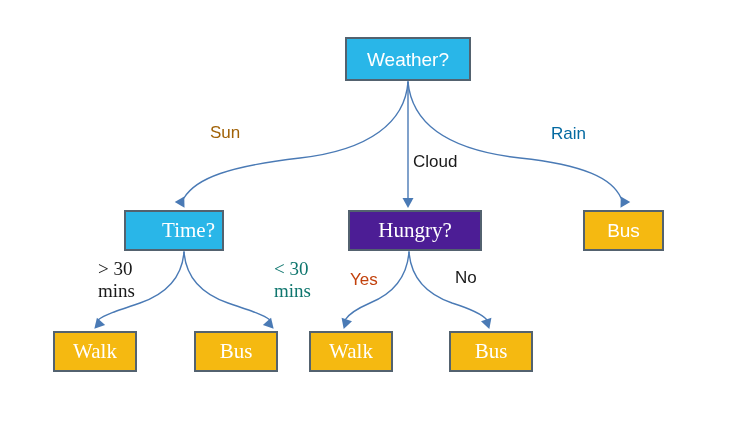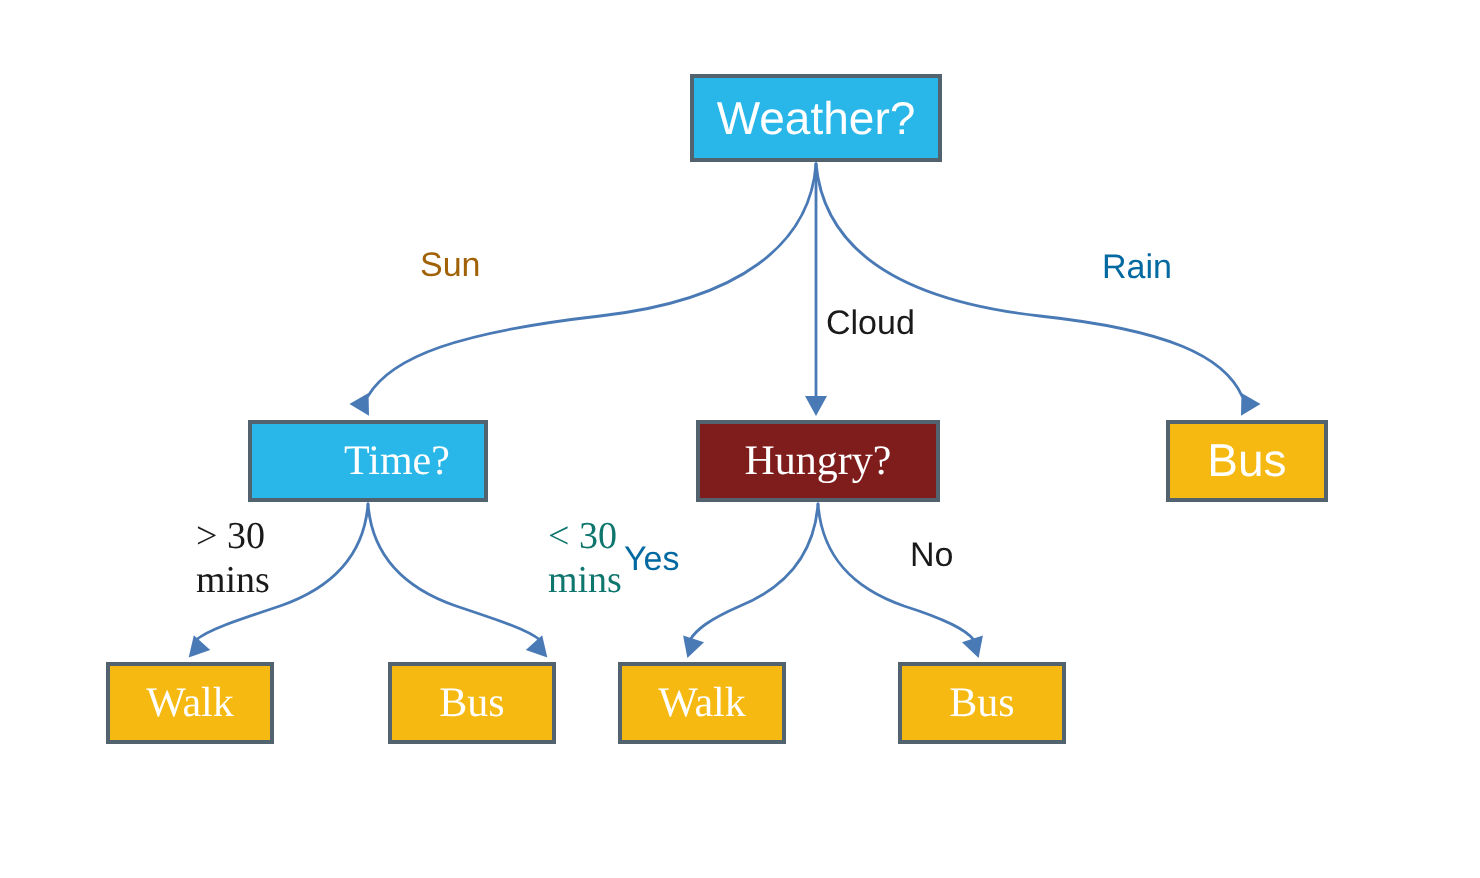--- a/index.html
+++ b/index.html
@@ -35,21 +35,21 @@
     user-select: none;
   }
   .node.decision {
     background: #29b6e8;
   }
   .node.leaf {
     background: #f5b911;
   }
   .node.sans {
     font-family: "Liberation Sans", sans-serif;
-    font-size: 23px;
+    font-size: 19px;
   }
   .node.serif {
     font-family: "Liberation Serif", serif;
     font-size: 21px;
   }
   .edge-label {
     position: absolute;
     color: #1a1a1a;
     line-height: 1.18;
     white-space: pre-line;
@@ -86,24 +86,24 @@
       <polygon points="-5.5,-9 5.5,-9 0,1" fill="#4a7ab5" transform="translate(95,328) rotate(42)"></polygon>
       <polygon points="-5.5,-9 5.5,-9 0,1" fill="#4a7ab5" transform="translate(273,328) rotate(-42)"></polygon>
       <polygon points="-5.5,-9 5.5,-9 0,1" fill="#4a7ab5" transform="translate(344,328) rotate(18)"></polygon>
       <polygon points="-5.5,-9 5.5,-9 0,1" fill="#4a7ab5" transform="translate(489,328) rotate(-18)"></polygon>
     </svg>
 
   <div id="node-layer">
       <div class="node decision sans" style="left: 345px; top: 37px; width: 126px; height: 44px; background: rgb(41, 182, 232); border-color: rgb(83, 98, 111); color: rgb(255, 255, 255);">
         <span>Weather?</span>
       </div>
-      <div class="node decision serif" style="left: 124px; top: 210px; width: 120px; height: 41px; background: rgb(41, 182, 232); border-color: rgb(83, 98, 111); color: rgb(255, 255, 255); padding-left: 29px;">
+      <div class="node decision serif" style="left: 124px; top: 210px; width: 100px; height: 41px; background: rgb(41, 182, 232); border-color: rgb(83, 98, 111); color: rgb(255, 255, 255); padding-left: 29px;">
         <span>Time?</span>
       </div>
-      <div class="node decision serif" style="left: 348px; top: 210px; width: 122px; height: 41px; background: #7f1d1d; border-color: rgb(83, 98, 111); color: rgb(255, 255, 255);">
+      <div class="node decision serif" style="left: 348px; top: 210px; width: 134px; height: 41px; background: #4c1d95; border-color: rgb(83, 98, 111); color: rgb(255, 255, 255);">
         <span>Hungry?</span>
       </div>
       <div class="node leaf sans" style="left: 583px; top: 210px; width: 81px; height: 41px; background: rgb(245, 185, 17); border-color: rgb(83, 98, 111); color: rgb(255, 255, 255);">
         <span>Bus</span>
       </div>
       <div class="node leaf serif" style="left: 53px; top: 331px; width: 84px; height: 41px; background: rgb(245, 185, 17); border-color: rgb(83, 98, 111); color: rgb(255, 255, 255);">
         <span>Walk</span>
       </div>
       <div class="node leaf serif" style="left: 194px; top: 331px; width: 84px; height: 41px; background: rgb(245, 185, 17); border-color: rgb(83, 98, 111); color: rgb(255, 255, 255);">
         <span>Bus</span>
@@ -116,17 +116,17 @@
       </div>
     </div>
   <div id="label-layer">
       <div class="edge-label sans" style="left: 210px; top: 123px; color: #a16207;">Sun</div>
       <div class="edge-label sans" style="left: 413px; top: 152px; color: rgb(26, 26, 26);">Cloud</div>
       <div class="edge-label sans" style="left: 551px; top: 124px; color: #0369a1;">Rain</div>
       <div class="edge-label serif" style="left: 50px; top: 258px; color: rgb(26, 26, 26);">&gt; 30
 mins</div>
       <div class="edge-label serif" style="left: 226px; top: 258px; color: #0f766e;">&lt; 30
 mins</div>
-      <div class="edge-label sans" style="left: 312px; top: 270px; color: #0369a1;">Yes</div>
+      <div class="edge-label sans" style="left: 350px; top: 270px; color: #c2410c;">Yes</div>
       <div class="edge-label sans" style="left: 455px; top: 268px; color: rgb(26, 26, 26);">No</div>
     </div>
 
 </div>
 
 </body></html>

